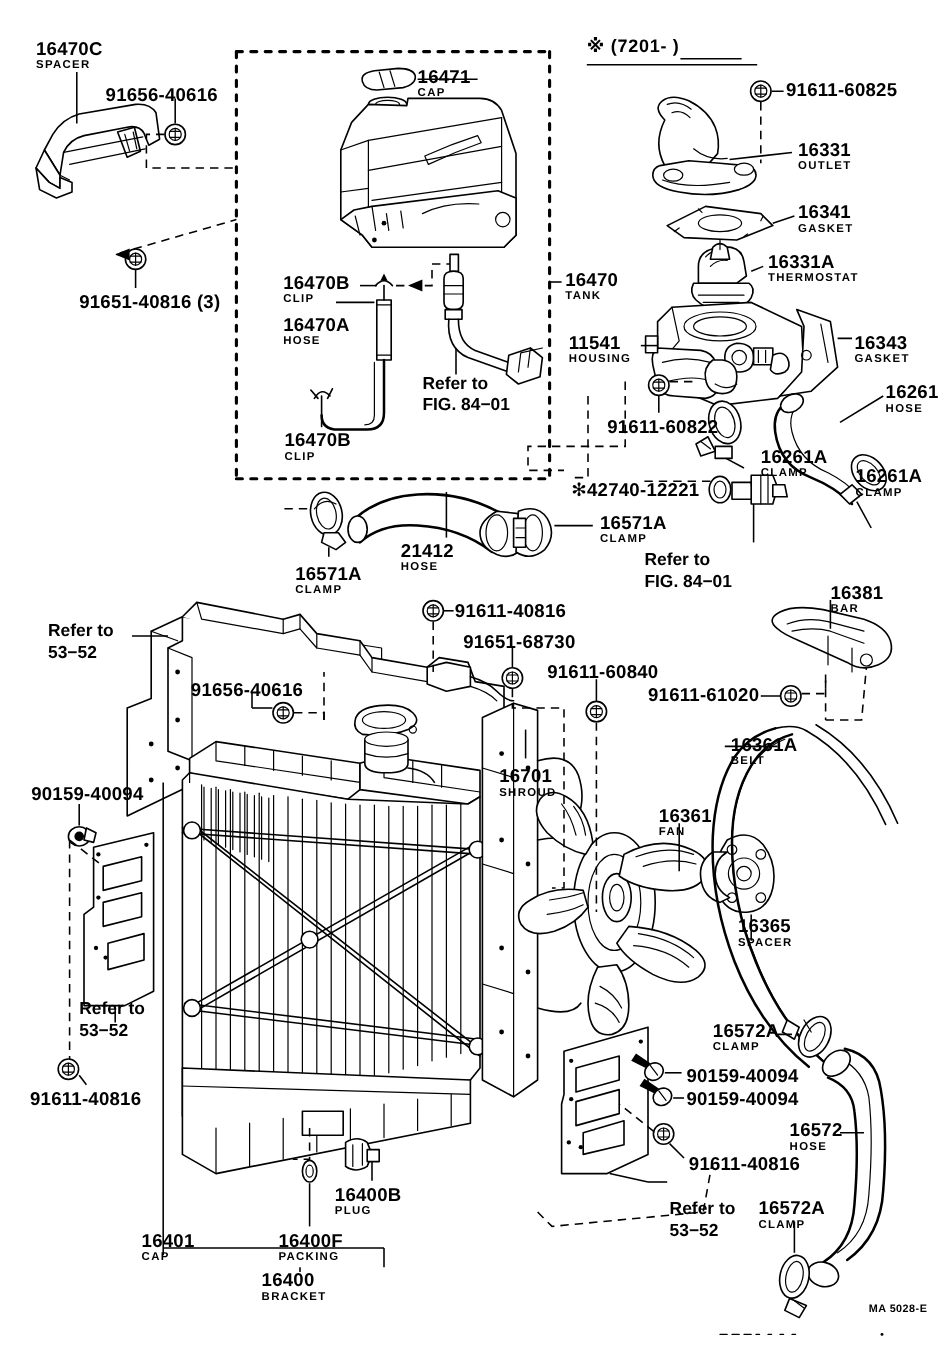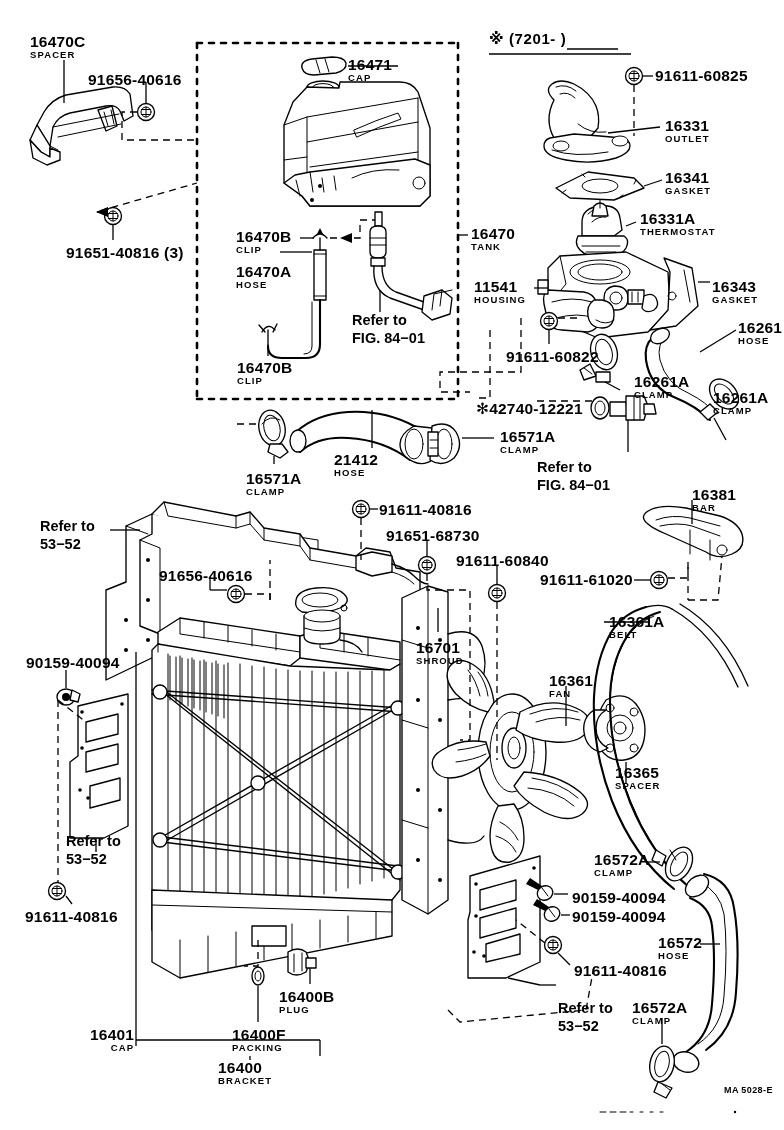--- a/index.html
+++ b/index.html
@@ -734,21 +734,21 @@
         <div class="refer">Refer to</div>
         <div class="refer">53−52</div>
       </div>
       <div class="lbl" style="left: 25px; top: 909px;">
         <div class="num">91611-40816</div>
       </div>
       <div class="lbl" style="left: 279px; top: 989px;">
         <div class="num">16400B</div>
         <div class="sub">PLUG</div>
       </div>
-      <div class="lbl" style="left: 90px; top: 1027px; text-align: right;">
+      <div class="lbl" style="left: 118px; top: 1027px;">
         <div class="num">16401</div>
         <div class="sub">CAP</div>
       </div>
       <div class="lbl" style="left: 232px; top: 1027px;">
         <div class="num">16400F</div>
         <div class="sub">PACKING</div>
       </div>
       <div class="lbl" style="left: 218px; top: 1060px;">
         <div class="num">16400</div>
         <div class="sub">BRACKET</div>

